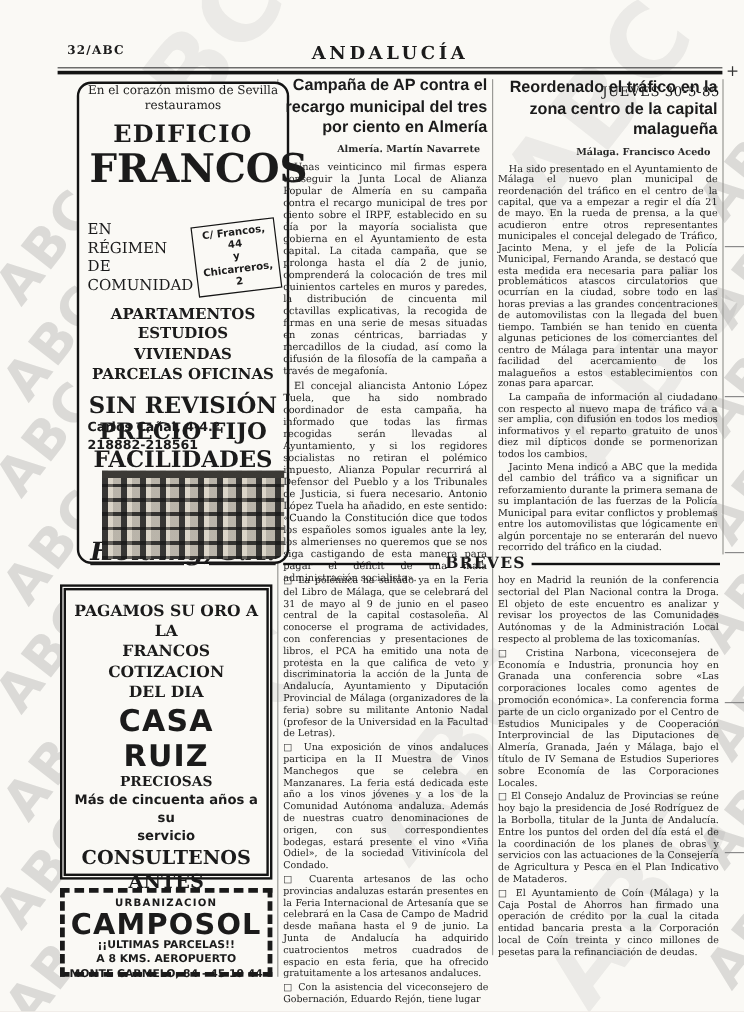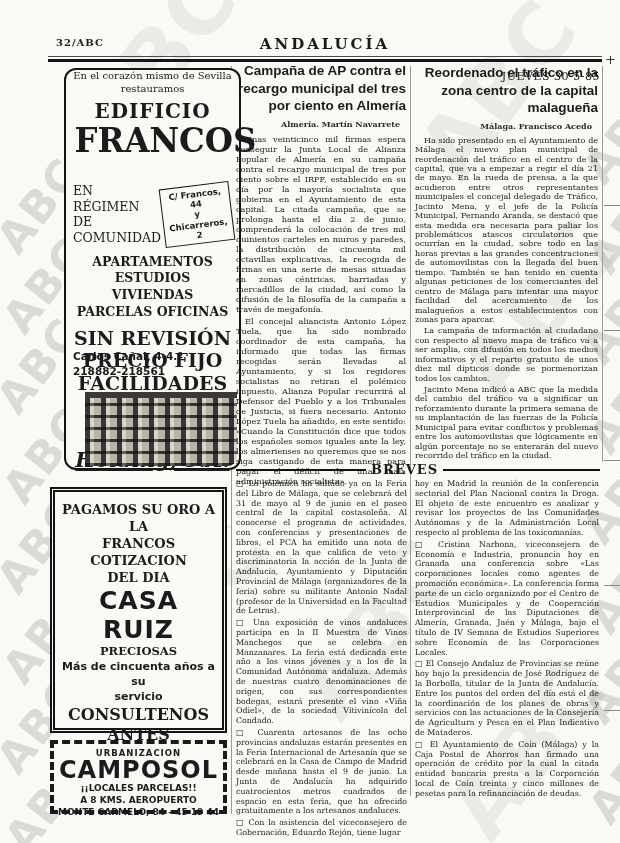--- a/index.html
+++ b/index.html
@@ -180,21 +180,21 @@
     </div>
     <div>
       <div class="rz-addr">O'Donnell, 14. Telf 222137</div>
       <div class="rz-city">MAXIMA</div>
     </div>
   </div>
 
   <div class="ad ad-camposol">
     <div class="cp-kicker">URBANIZACION</div>
     <div class="cp-name">CAMPOSOL</div>
-    <div class="cp-line">¡¡LOCALES PARCELAS!!</div>
+    <div class="cp-line">¡¡ULTIMAS PARCELAS!!</div>
     <div class="cp-line">A 8 KMS. AEROPUERTO</div>
     <div class="cp-line">MONTE CARMELO, 84 - 45 19 44</div>
   </div>
 
   <div class="article art-almeria">
     <div class="headline">Campaña de AP contra el recargo municipal del tres por ciento en Almería</div>
     <div class="byline">Almería. Martín Navarrete</div>
     <div class="body">
       <p>Unas veinticinco mil firmas espera conseguir la Junta Local de Alianza Popular de Almería en su campaña contra el recargo municipal de tres por ciento sobre el IRPF, establecido en su día por la mayoría socialista que gobierna en el Ayuntamiento de esta capital. La citada campaña, que se prolonga hasta el día 2 de junio, comprenderá la colocación de tres mil quinientos carteles en muros y paredes, la distribución de cincuenta mil octavillas explicativas, la recogida de firmas en una serie de mesas situadas en zonas céntricas, barriadas y mercadillos de la ciudad, así como la difusión de la filosofía de la campaña a través de megafonía.</p>
       <p>El concejal aliancista Antonio López Tuela, que ha sido nombrado coordinador de esta campaña, ha informado que todas las firmas recogidas serán llevadas al Ayuntamiento, y si los regidores socialistas no retiran el polémico impuesto, Alianza Popular recurrirá al Defensor del Pueblo y a los Tribunales de Justicia, si fuera necesario. Antonio López Tuela ha añadido, en este sentido: «Cuando la Constitución dice que todos los españoles somos iguales ante la ley, los almerienses no queremos que se nos siga castigando de esta manera para pagar el déficit de una mala administración socialista».</p>

